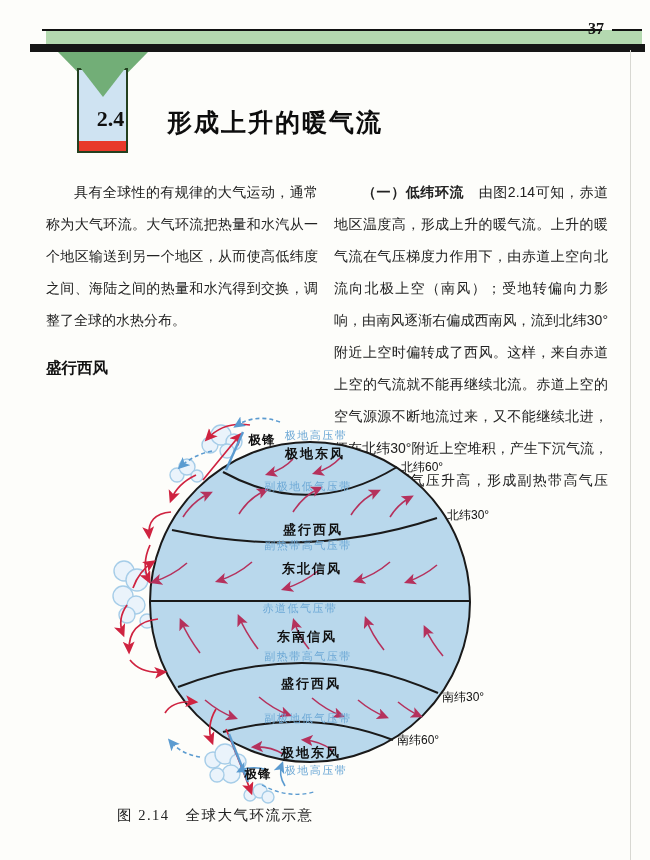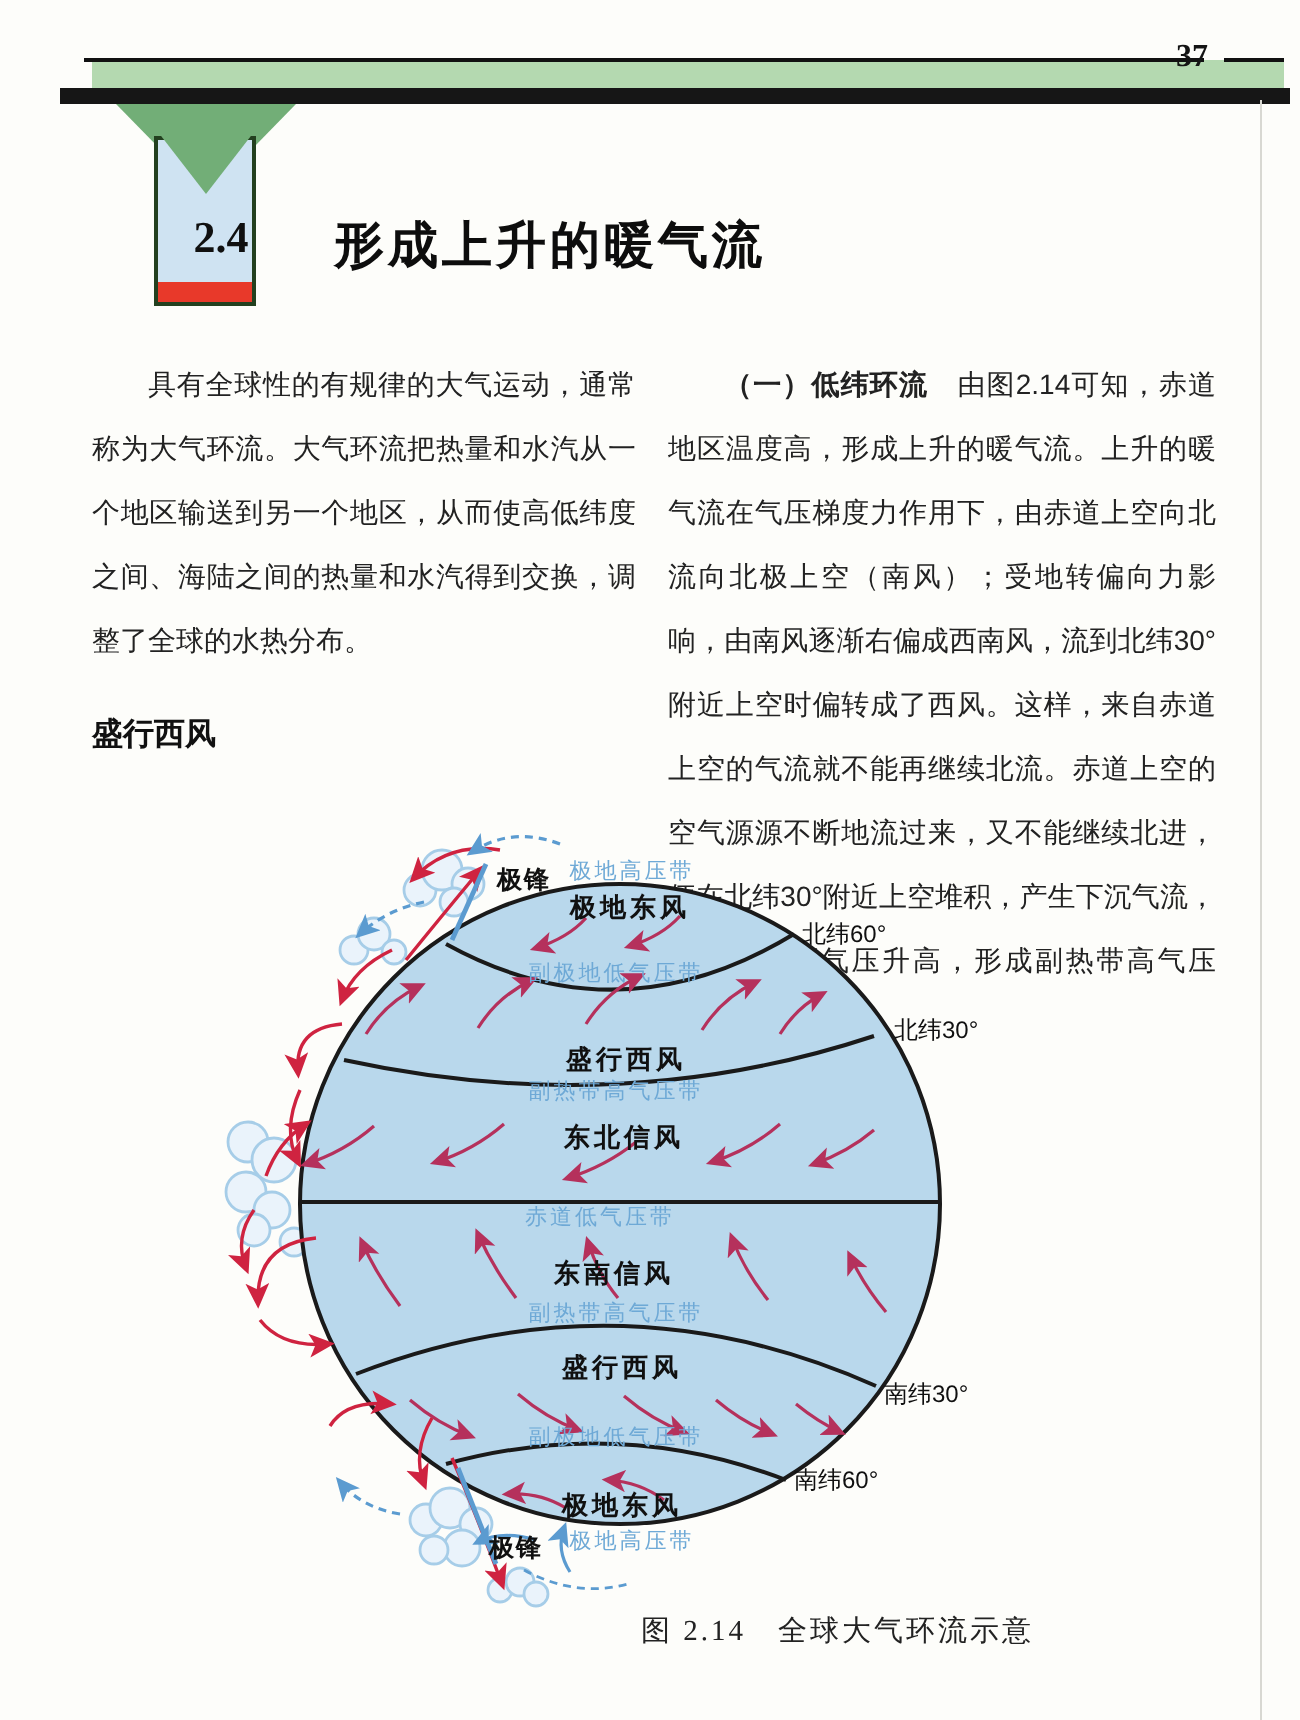--- a/index.html
+++ b/index.html
@@ -34,21 +34,21 @@
   
   .col{position:absolute;top:176px;font-size:14px;line-height:32px;text-align:justify;
       word-break:break-all;color:#222;}
   .col-left{left:46px;width:272px;}
   .col-right{left:334px;width:274px;}
   .col p{margin:0;text-indent:2em;}
   .subhead{font-size:15.5px;font-weight:bold;margin:16px 0 8px 0;color:#111;}
   .lead{font-weight:bold;}
   
   .fig{position:absolute;left:0;top:413px;width:650px;height:400px;}
-  .fig-caption{position:absolute;left:117px;top:806px;width:400px;text-align:right;
+  .fig-caption{position:absolute;left:117px;top:806px;width:400px;text-align:left;
       font-size:14.5px;letter-spacing:1.5px;color:#222;font-family:"Liberation Serif",serif;}
   svg text{font-family:"Liberation Sans",sans-serif;}
   .t-wind{font-size:13px;font-weight:bold;fill:#101010;letter-spacing:2px;}
   .t-press{font-size:11px;fill:#6ea9d6;letter-spacing:1.5px;}
   .t-lat{font-size:12px;fill:#101010;}
   .t-front{font-size:12.5px;font-weight:bold;fill:#101010;letter-spacing:1px;}
 </style>
 </head>
 <body>
 

